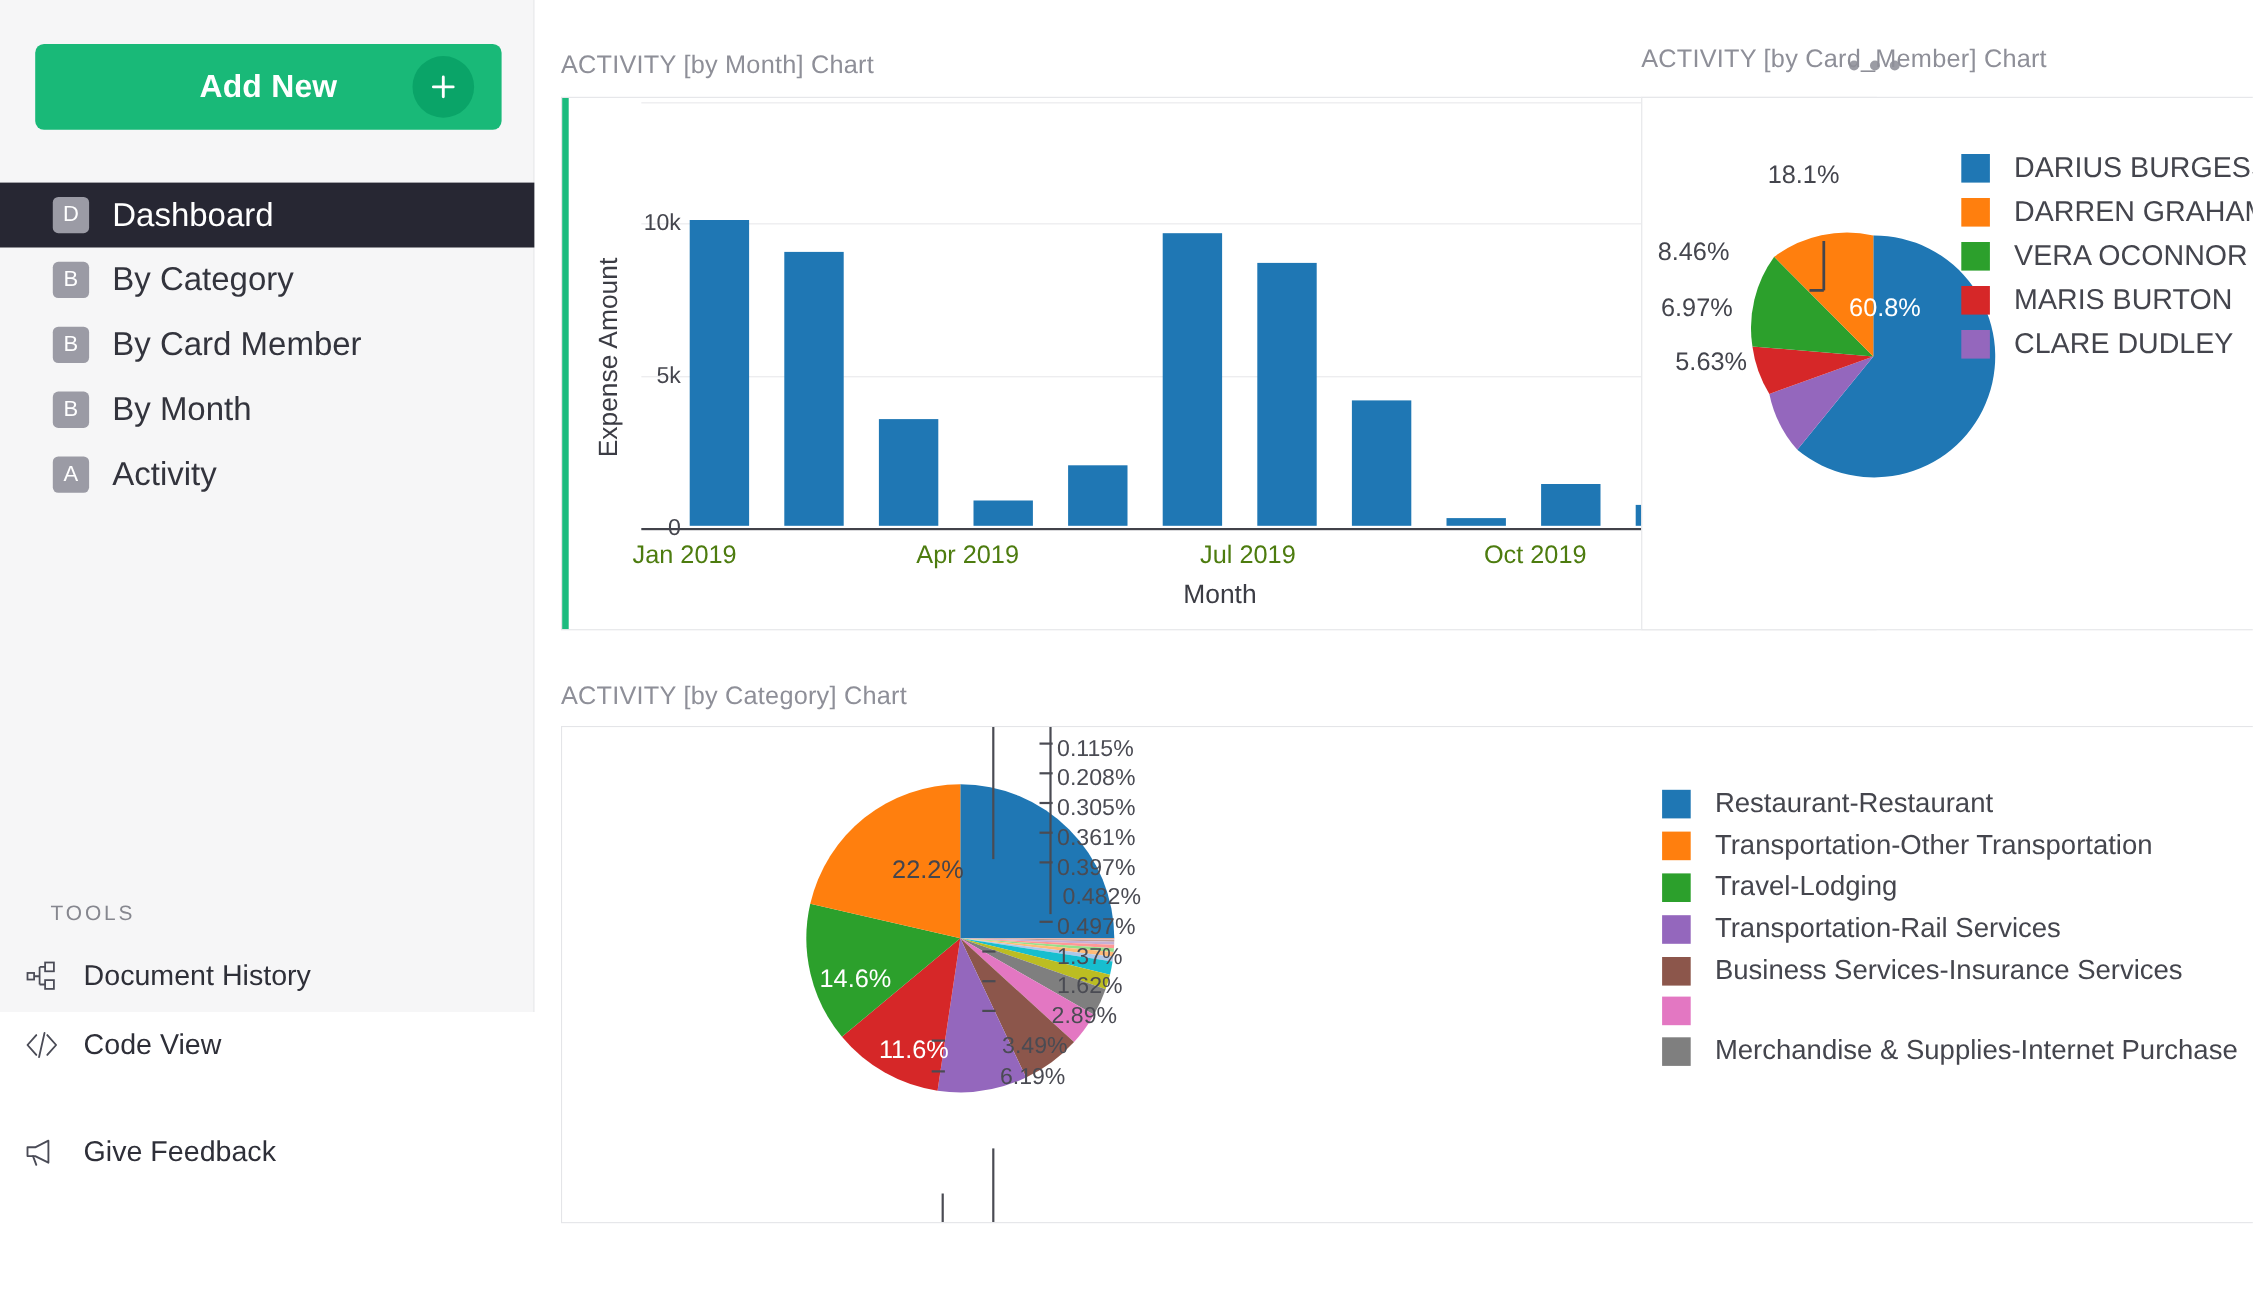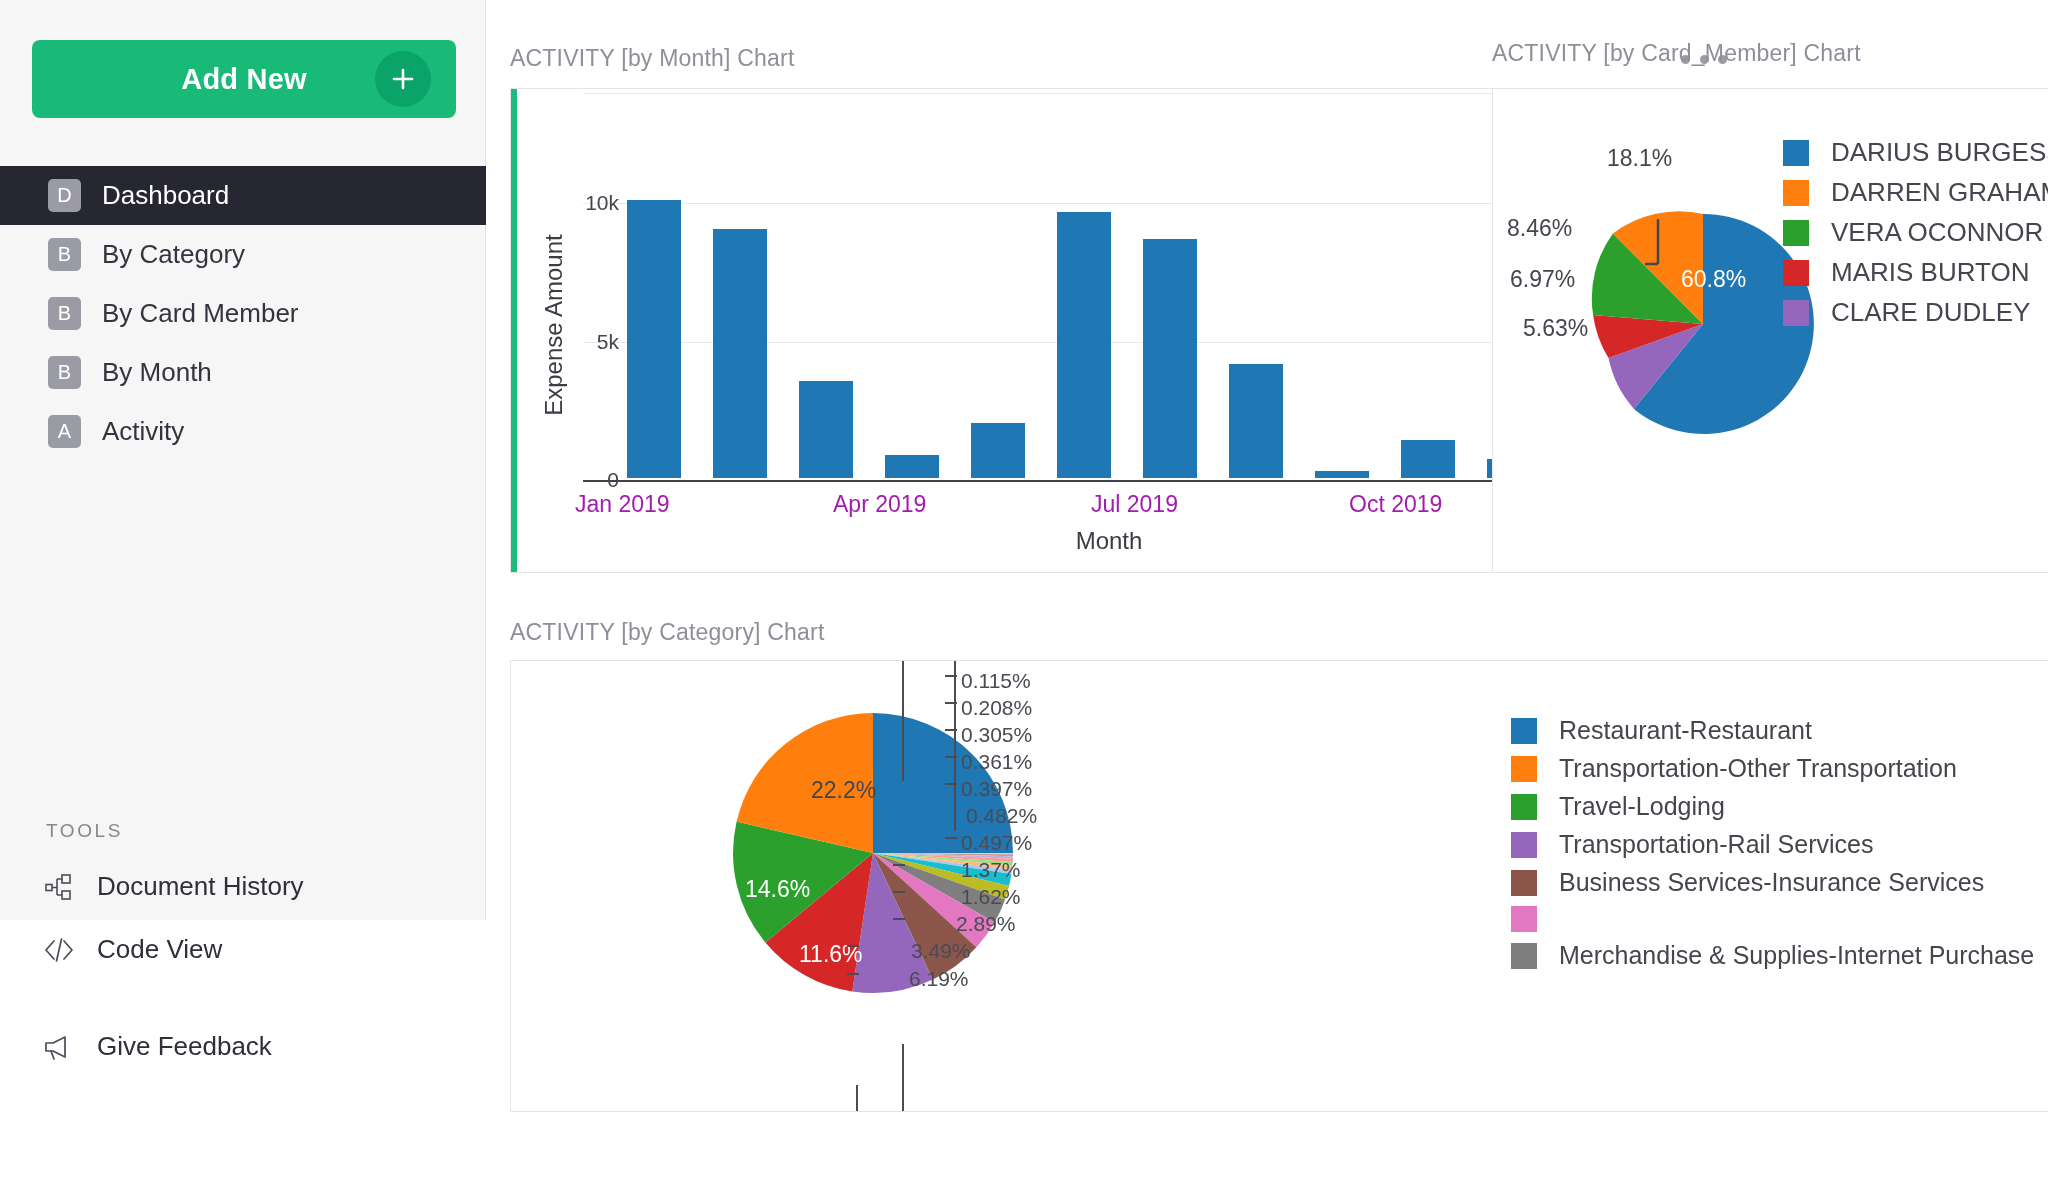--- a/index.html
+++ b/index.html
@@ -79,37 +79,37 @@
     border-radius: 5px;
     background: #9b9ba5;
     color: #ffffff;
     font-size: 20px;
     display: flex;
     align-items: center;
     justify-content: center;
     margin-right: 21px;
     flex: 0 0 33px;
   }
-  .nav-label { font-size: 26px; color: #33343d; }
+  .nav-label { font-size: 30px; color: #33343d; }
   .nav-item.active .nav-label { color: #ffffff; }
 
   .tools-heading {
     position: absolute;
     left: 46px;
     top: 820px;
     font-size: 19px;
     letter-spacing: 2.6px;
     color: #86878f;
   }
   .tools-list { position: absolute; left: 0; top: 855px; width: 486px; }
   .tool-item {
     height: 63px;
     display: flex;
     align-items: center;
-    padding-left: 42px;
+    padding-left: 21px;
     box-sizing: border-box;
     cursor: pointer;
   }
   .tool-item.spaced { margin-top: 34px; }
   .tool-icon {
     width: 34px;
     height: 34px;
     margin-right: 21px;
     flex: 0 0 34px;
     display: flex;
@@ -183,21 +183,21 @@
   .ytick {
     position: absolute;
     font-size: 21px;
     color: #44454d;
     text-align: right;
     white-space: nowrap;
   }
   .xtick {
     position: absolute;
     font-size: 23px;
-    color: #a21caf;
+    color: #4d7c0f;
     white-space: nowrap;
   }
   .gridline {
     position: absolute;
     height: 1px;
     background: #e9e9ec;
   }
   .axisline {
     position: absolute;
     height: 2px;

